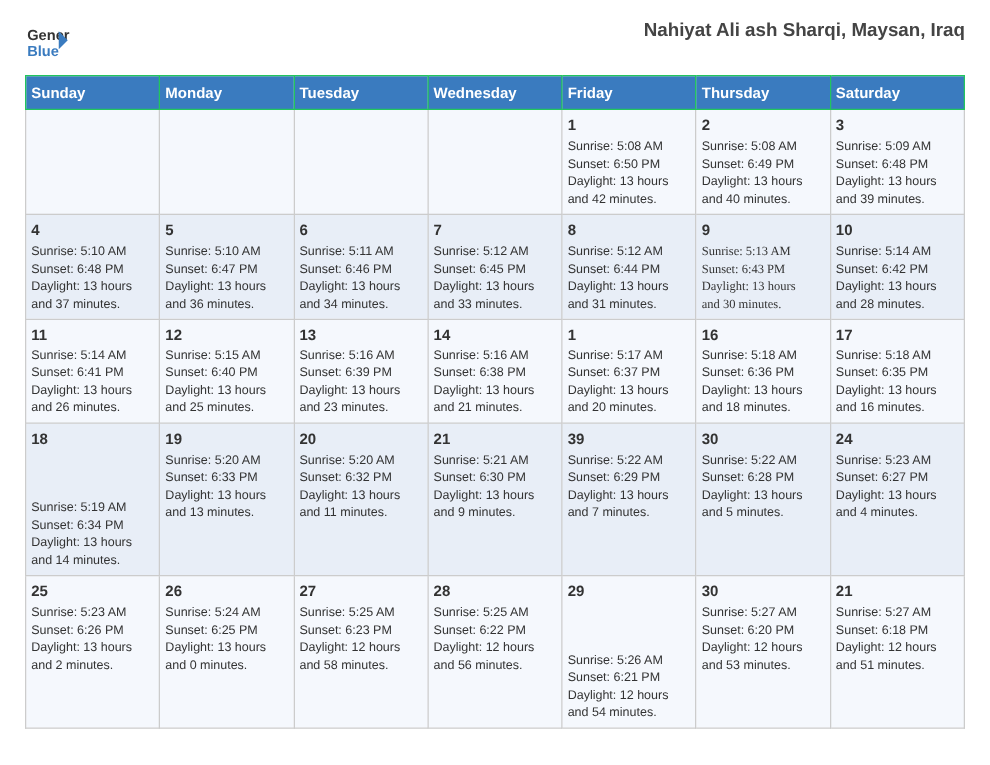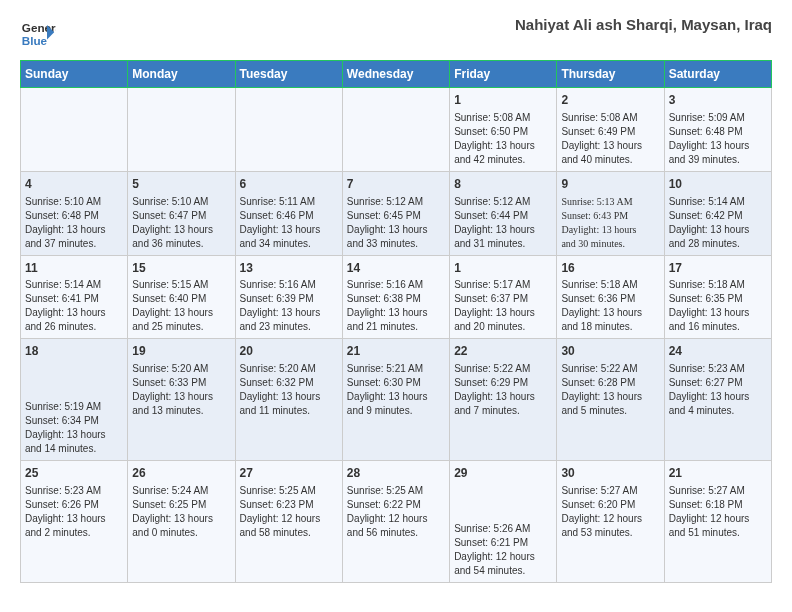--- a/index.html
+++ b/index.html
@@ -192,21 +192,21 @@
       </tr>
       <tr>
         <td>
           <span class="day-num">11</span>
           <div class="day-info" style="white-space: pre-line;">Sunrise: 5:14 AM
 Sunset: 6:41 PM
 Daylight: 13 hours
 and 26 minutes.</div>
         </td>
         <td>
-          <span class="day-num">15</span>
+          <span class="day-num">12</span>
           <div class="day-info" style="white-space: pre-line;">Sunrise: 5:15 AM
 Sunset: 6:40 PM
 Daylight: 13 hours
 and 25 minutes.</div>
         </td>
         <td>
           <span class="day-num">13</span>
           <div class="day-info" style="white-space: pre-line;">Sunrise: 5:16 AM
 Sunset: 6:39 PM
 Daylight: 13 hours
@@ -264,21 +264,21 @@
 and 11 minutes.</div>
         </td>
         <td>
           <span class="day-num">21</span>
           <div class="day-info" style="white-space: pre-line;">Sunrise: 5:21 AM
 Sunset: 6:30 PM
 Daylight: 13 hours
 and 9 minutes.</div>
         </td>
         <td>
-          <span class="day-num">22</span>
+          <span class="day-num">39</span>
           <div class="day-info" style="white-space: pre-line;">Sunrise: 5:22 AM
 Sunset: 6:29 PM
 Daylight: 13 hours
 and 7 minutes.</div>
         </td>
         <td>
           <span class="day-num">30</span>
           <div class="day-info" style="white-space: pre-line;">Sunrise: 5:22 AM
 Sunset: 6:28 PM
 Daylight: 13 hours

